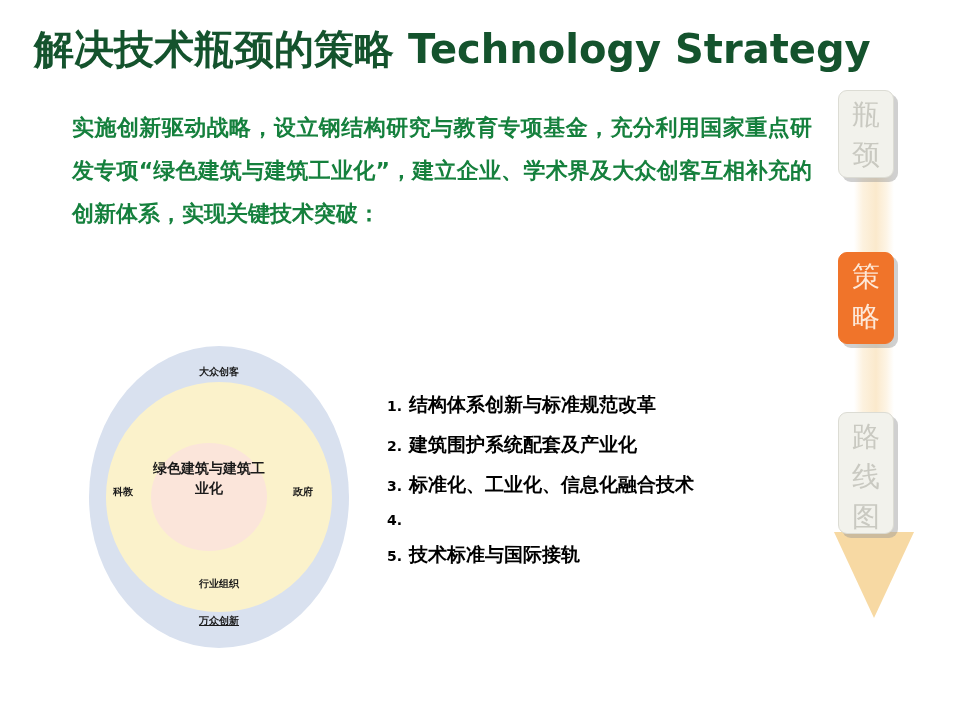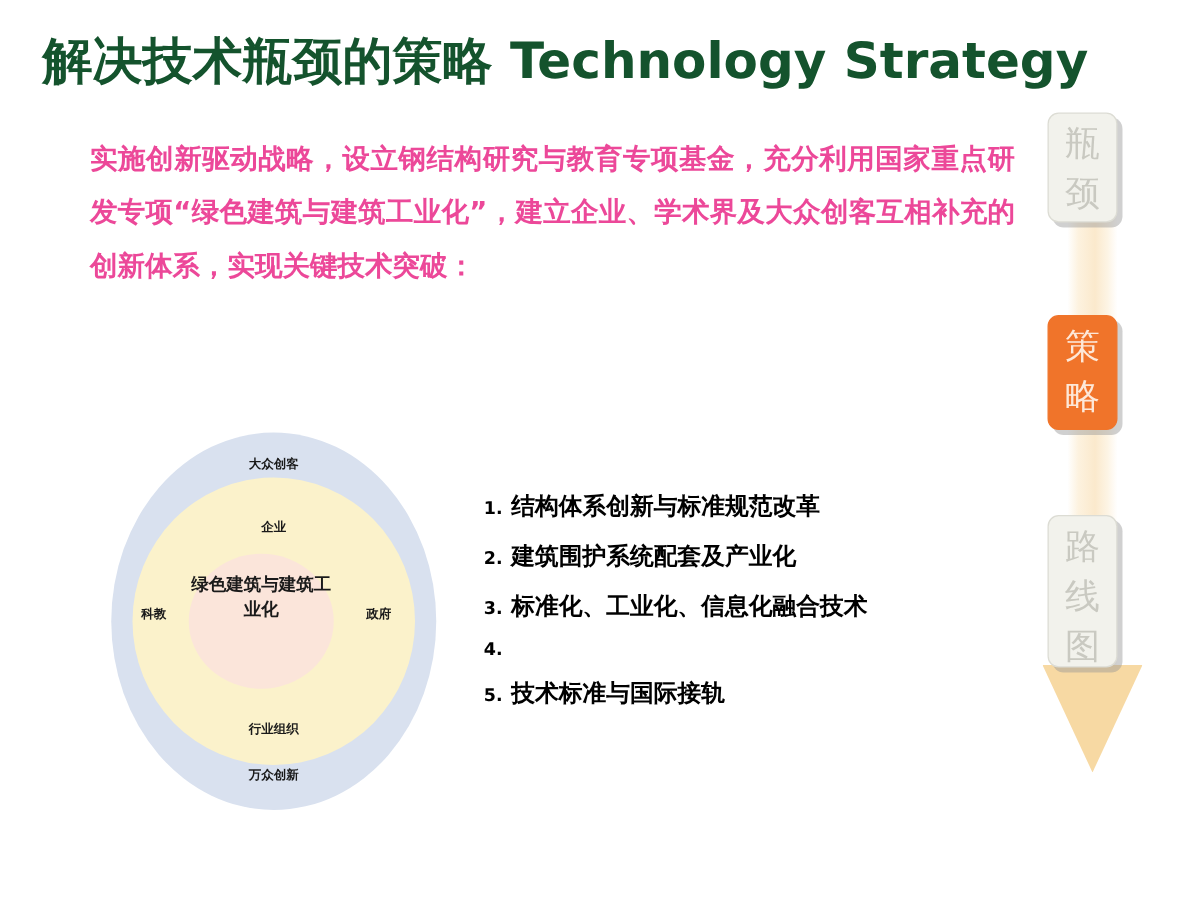--- a/index.html
+++ b/index.html
@@ -39,21 +39,21 @@
 
   
   .intro-paragraph {
     position: absolute;
     left: 72px;
     top: 106px;
     width: 740px;
     font-size: 22px;
     line-height: 43px;
     font-weight: 700;
-    color: #ec4899;
+    color: #15803d;
     text-align: justify;
     text-justify: inter-ideograph;
   }
 
   
   .venn {
     position: absolute;
     left: 89px;
     top: 346px;
     width: 260px;
@@ -81,21 +81,21 @@
   .ring-label {
     position: absolute;
     color: #1A1A1A;
     font-weight: 700;
     font-size: 10px;
     line-height: 17px;
     text-align: center;
     white-space: nowrap;
   }
   .lbl-outer-top   { left: 0;   top: 17px;  width: 260px; }
-  .lbl-outer-bottom{ left: 0;   top: 266px; width: 260px; }
+  .lbl-outer-bottom{ left: 0;   top: 266px; width: 260px; text-decoration: underline; }
   .lbl-mid-top     { left: 0;   top: 68px;  width: 260px; }
   .lbl-mid-bottom  { left: 0;   top: 216px; width: 260px; margin-top: 13px; }
   .lbl-mid-left    { left: 6px; top: 137px; width: 56px; }
   .lbl-mid-right   { left: 184px; top: 137px; width: 60px; }
   .lbl-core {
     position: absolute;
     left: 62px; top: 112px;
     width: 116px;
     color: #1A1A1A;
     font-weight: 700;
@@ -192,21 +192,20 @@
   <div class="slide-title">解决技术瓶颈的策略 Technology Strategy</div>
 
   <div class="intro-paragraph">实施创新驱动战略，设立钢结构研究与教育专项基金，充分利用国家重点研发专项“绿色建筑与建筑工业化”，建立企业、学术界及大众创客互相补充的创新体系，实现关键技术突破：</div>
 
   <div class="venn">
     <div class="ring ring-outer"></div>
     <div class="ring ring-mid"></div>
     <div class="ring ring-inner"></div>
 
     <div class="ring-label lbl-outer-top">大众创客</div>
-    <div class="ring-label lbl-mid-top">企业</div>
     <div class="ring-label lbl-mid-left">科教</div>
     <div class="ring-label lbl-mid-right">政府</div>
     <div class="lbl-core">绿色建筑与建筑工业化</div>
     <div class="ring-label lbl-mid-bottom">行业组织</div>
     <div class="ring-label lbl-outer-bottom">万众创新</div>
   </div>
 
   <ol class="strategy-list">
     <li class="strategy-item">
       <span class="strategy-num">1.</span>

